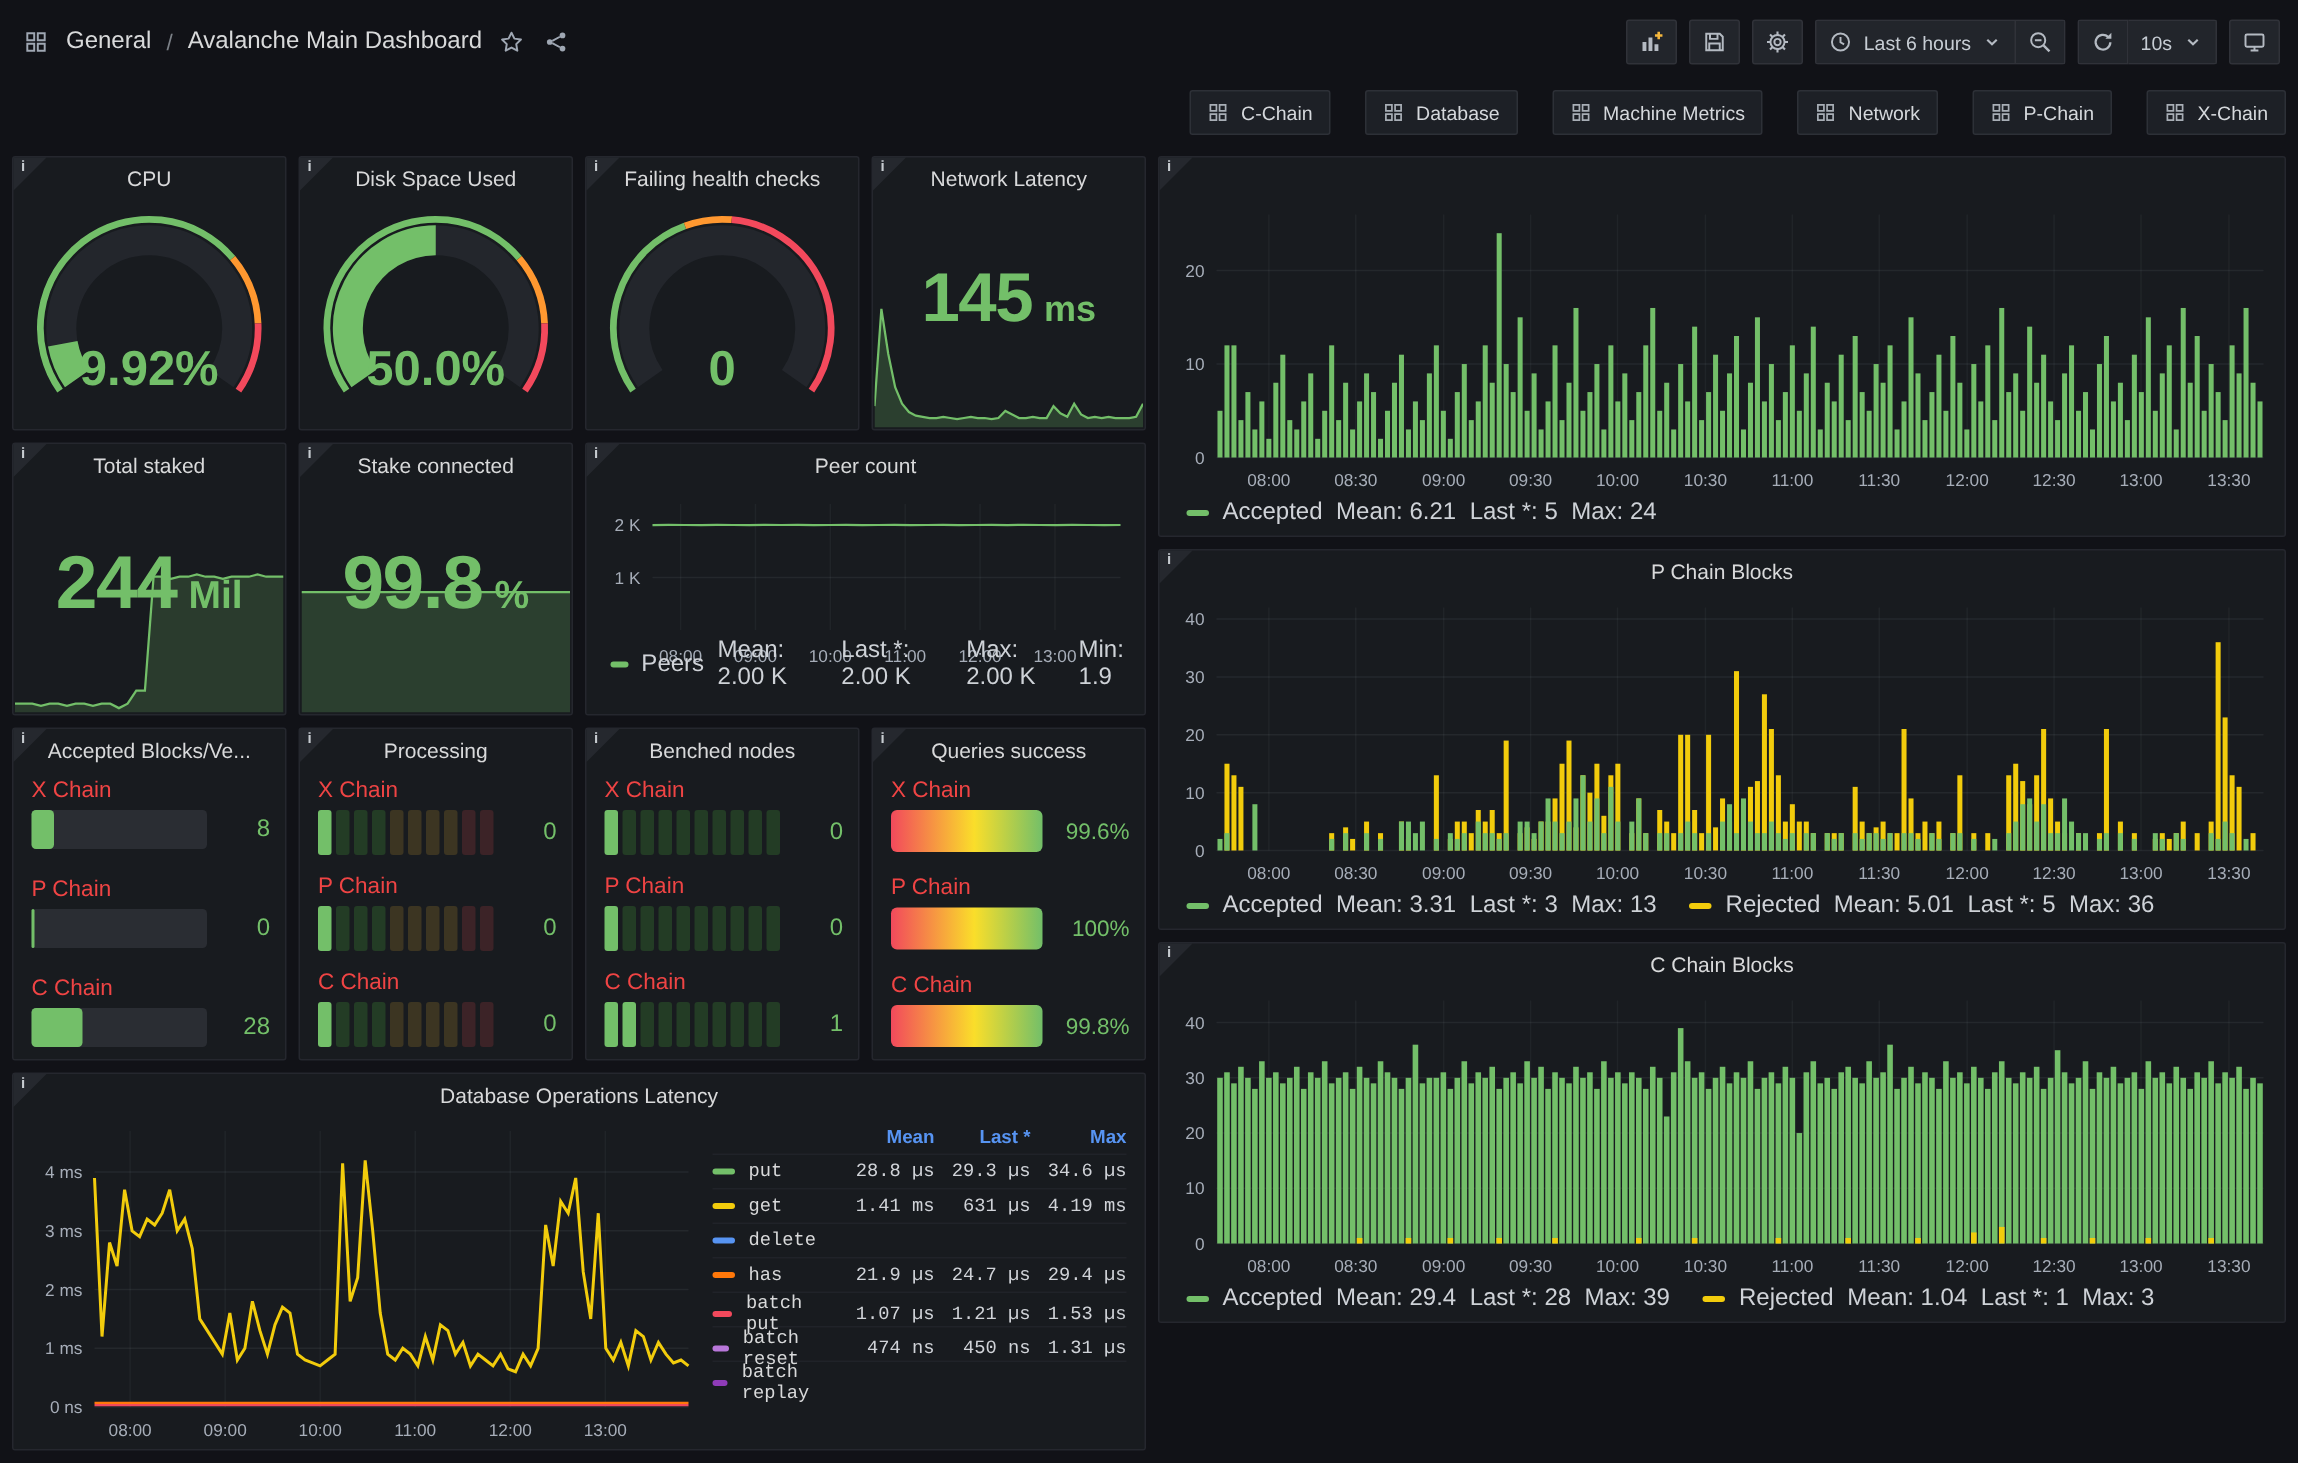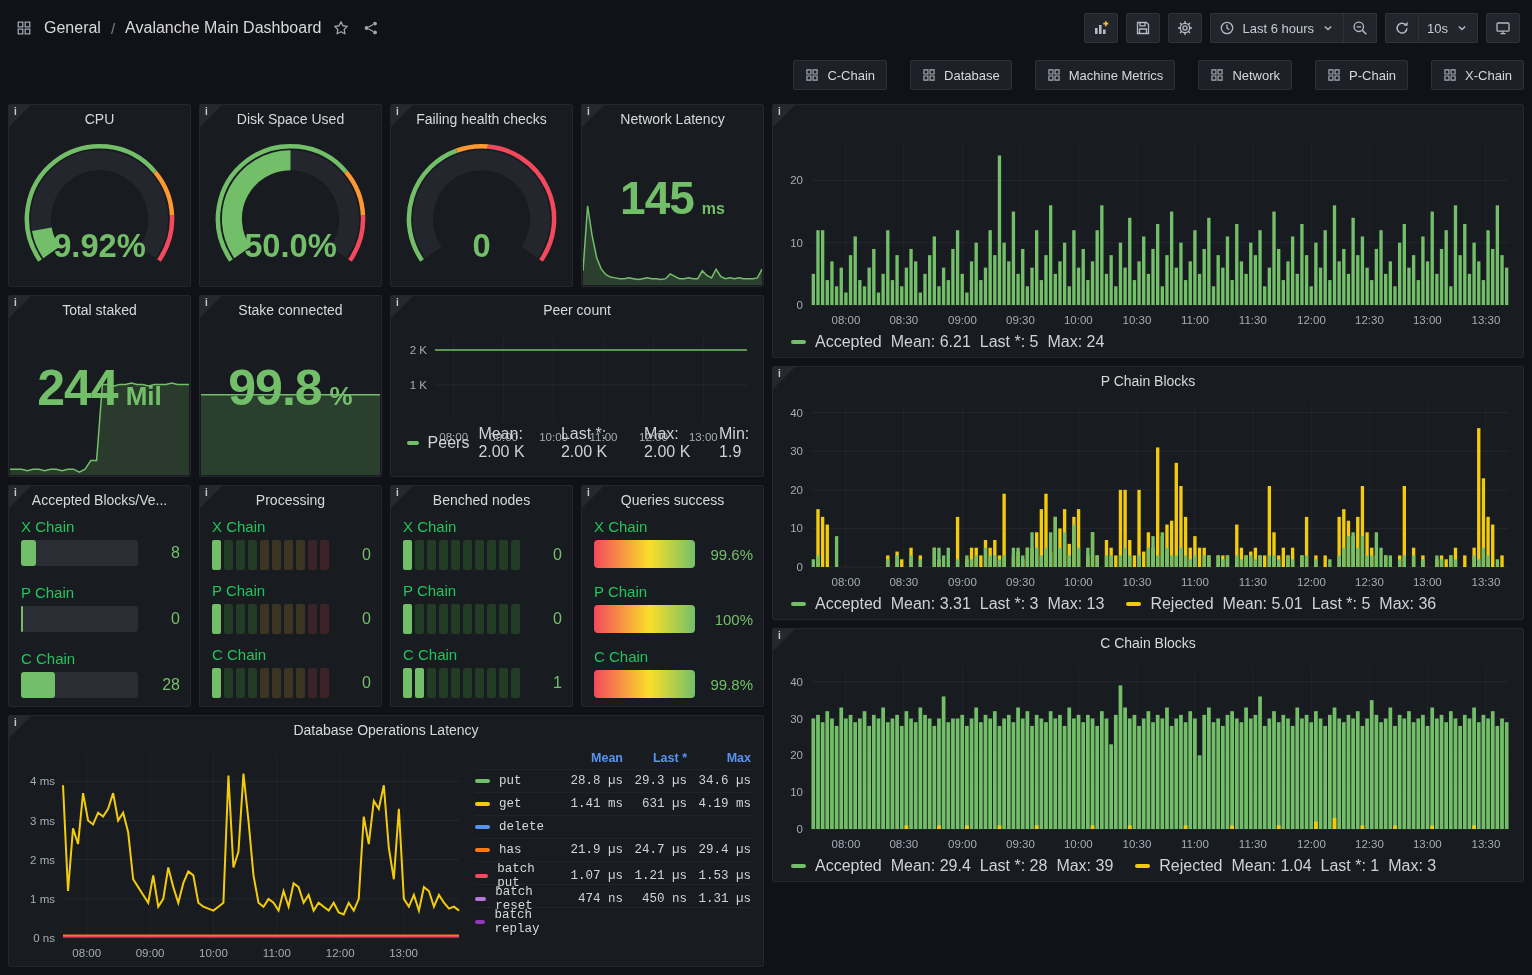--- a/index.html
+++ b/index.html
@@ -53,21 +53,21 @@
   .chart { position:absolute; }
   .chart-legend { position:absolute; left:18px; bottom:6px; display:flex; gap:22px; align-items:center;
     font-size:16px; color:#d0d3d8; z-index:2; }
   .legend-item { display:flex; align-items:center; gap:9px; cursor:pointer; }
   .swatch { width:15px; height:4px; border-radius:2px; display:inline-block; }
   .lstat { color:#ced2d7; }
 
   
   .bg-rows { position:absolute; top:32px; left:12px; right:10px; bottom:8px; display:flex; flex-direction:column; justify-content:space-between; }
   .bg-row {  }
-  .bg-label { font-size:15px; color:#22c55e; margin-bottom:5px; }
+  .bg-label { font-size:15px; color:#ef4444; margin-bottom:5px; }
   .bg-line { display:flex; align-items:center; gap:10px; }
   .bg-track { flex:1; height:26px; background:#2a2d33; border-radius:3px; position:relative; }
   .bg-fill { position:absolute; left:0; top:0; bottom:0; background:#73bf69; border-radius:3px; }
   .bg-value { width:32px; text-align:right; font-size:16px; color:#73bf69; }
   .seg-track { flex:1; display:flex; gap:3px; height:30px; }
   .seg-track .seg { flex:1; border-radius:2px; }
   .q-bar { flex:1; height:28px; border-radius:4px;
     background:linear-gradient(90deg,#f2495c 0%,#fade2a 55%,#73bf69 100%); }
   .q-value { width:48px; text-align:right; font-size:15px; color:#73bf69; }
 
@@ -312,21 +312,21 @@
   <header class="ptitle">Network Latency</header>
   <div class="spark" style="height:47%">
       <svg width="179" height="85" style="display: block;">
         <path d="M0,85 L 0,70.77142857142857 4.589743589743589,5.952380952380963 9.179487179487179,35.99047619047619 13.76923076923077,58.12380952380953 18.358974358974358,69.19047619047619 22.94871794871795,74.72380952380952 27.53846153846154,77.0952380952381 32.12820512820513,77.88571428571429 36.717948717948715,78.67619047619047 41.30769230769231,78.67619047619047 45.8974358974359,77.88571428571429 50.48717948717949,78.67619047619047 55.07692307692308,79.46666666666667 59.666666666666664,78.67619047619047 64.25641025641026,77.88571428571429 68.84615384615384,78.67619047619047 73.43589743589743,78.67619047619047 78.02564102564102,79.46666666666667 82.61538461538461,78.67619047619047 87.2051282051282,73.93333333333334 91.7948717948718,76.3047619047619 96.38461538461539,78.67619047619047 100.97435897435898,78.67619047619047 105.56410256410257,77.88571428571429 110.15384615384616,78.67619047619047 114.74358974358974,78.67619047619047 119.33333333333333,70.77142857142857 123.92307692307692,75.51428571428572 128.51282051282053,77.88571428571429 133.10256410256412,69.19047619047619 137.69230769230768,76.3047619047619 142.28205128205127,78.67619047619047 146.87179487179486,77.88571428571429 151.46153846153845,78.67619047619047 156.05128205128204,77.88571428571429 160.64102564102564,78.67619047619047 165.23076923076923,78.67619047619047 169.82051282051282,78.67619047619047 174.4102564102564,77.88571428571429 179,69.19047619047619 L 179,85 Z" fill="#73bf69" opacity="0.22"></path>
         <polyline points="0,70.77142857142857 4.589743589743589,5.952380952380963 9.179487179487179,35.99047619047619 13.76923076923077,58.12380952380953 18.358974358974358,69.19047619047619 22.94871794871795,74.72380952380952 27.53846153846154,77.0952380952381 32.12820512820513,77.88571428571429 36.717948717948715,78.67619047619047 41.30769230769231,78.67619047619047 45.8974358974359,77.88571428571429 50.48717948717949,78.67619047619047 55.07692307692308,79.46666666666667 59.666666666666664,78.67619047619047 64.25641025641026,77.88571428571429 68.84615384615384,78.67619047619047 73.43589743589743,78.67619047619047 78.02564102564102,79.46666666666667 82.61538461538461,78.67619047619047 87.2051282051282,73.93333333333334 91.7948717948718,76.3047619047619 96.38461538461539,78.67619047619047 100.97435897435898,78.67619047619047 105.56410256410257,77.88571428571429 110.15384615384616,78.67619047619047 114.74358974358974,78.67619047619047 119.33333333333333,70.77142857142857 123.92307692307692,75.51428571428572 128.51282051282053,77.88571428571429 133.10256410256412,69.19047619047619 137.69230769230768,76.3047619047619 142.28205128205127,78.67619047619047 146.87179487179486,77.88571428571429 151.46153846153845,78.67619047619047 156.05128205128204,77.88571428571429 160.64102564102564,78.67619047619047 165.23076923076923,78.67619047619047 169.82051282051282,78.67619047619047 174.4102564102564,77.88571428571429 179,69.19047619047619" fill="none" stroke="#73bf69" stroke-width="1.5"></polyline>
       </svg>
     </div>
   <div class="bigstat">
     <span class="bs-in">
         <span class="bs-val" style="font-size:46px">145</span>
-        <span class="bs-unit" style="font-size:16px">ms</span>
+        <span class="bs-unit" style="font-size:24px">ms</span>
       </span>
   </div>
 </section>
 
 <section class="panel" style="left:8px;top:295px;width:183px;height:182px">
   <div class="corner">
       <span class="ci">i</span>
     </div>
   <header class="ptitle">Total staked</header>
   <div class="spark" style="height:148px">

